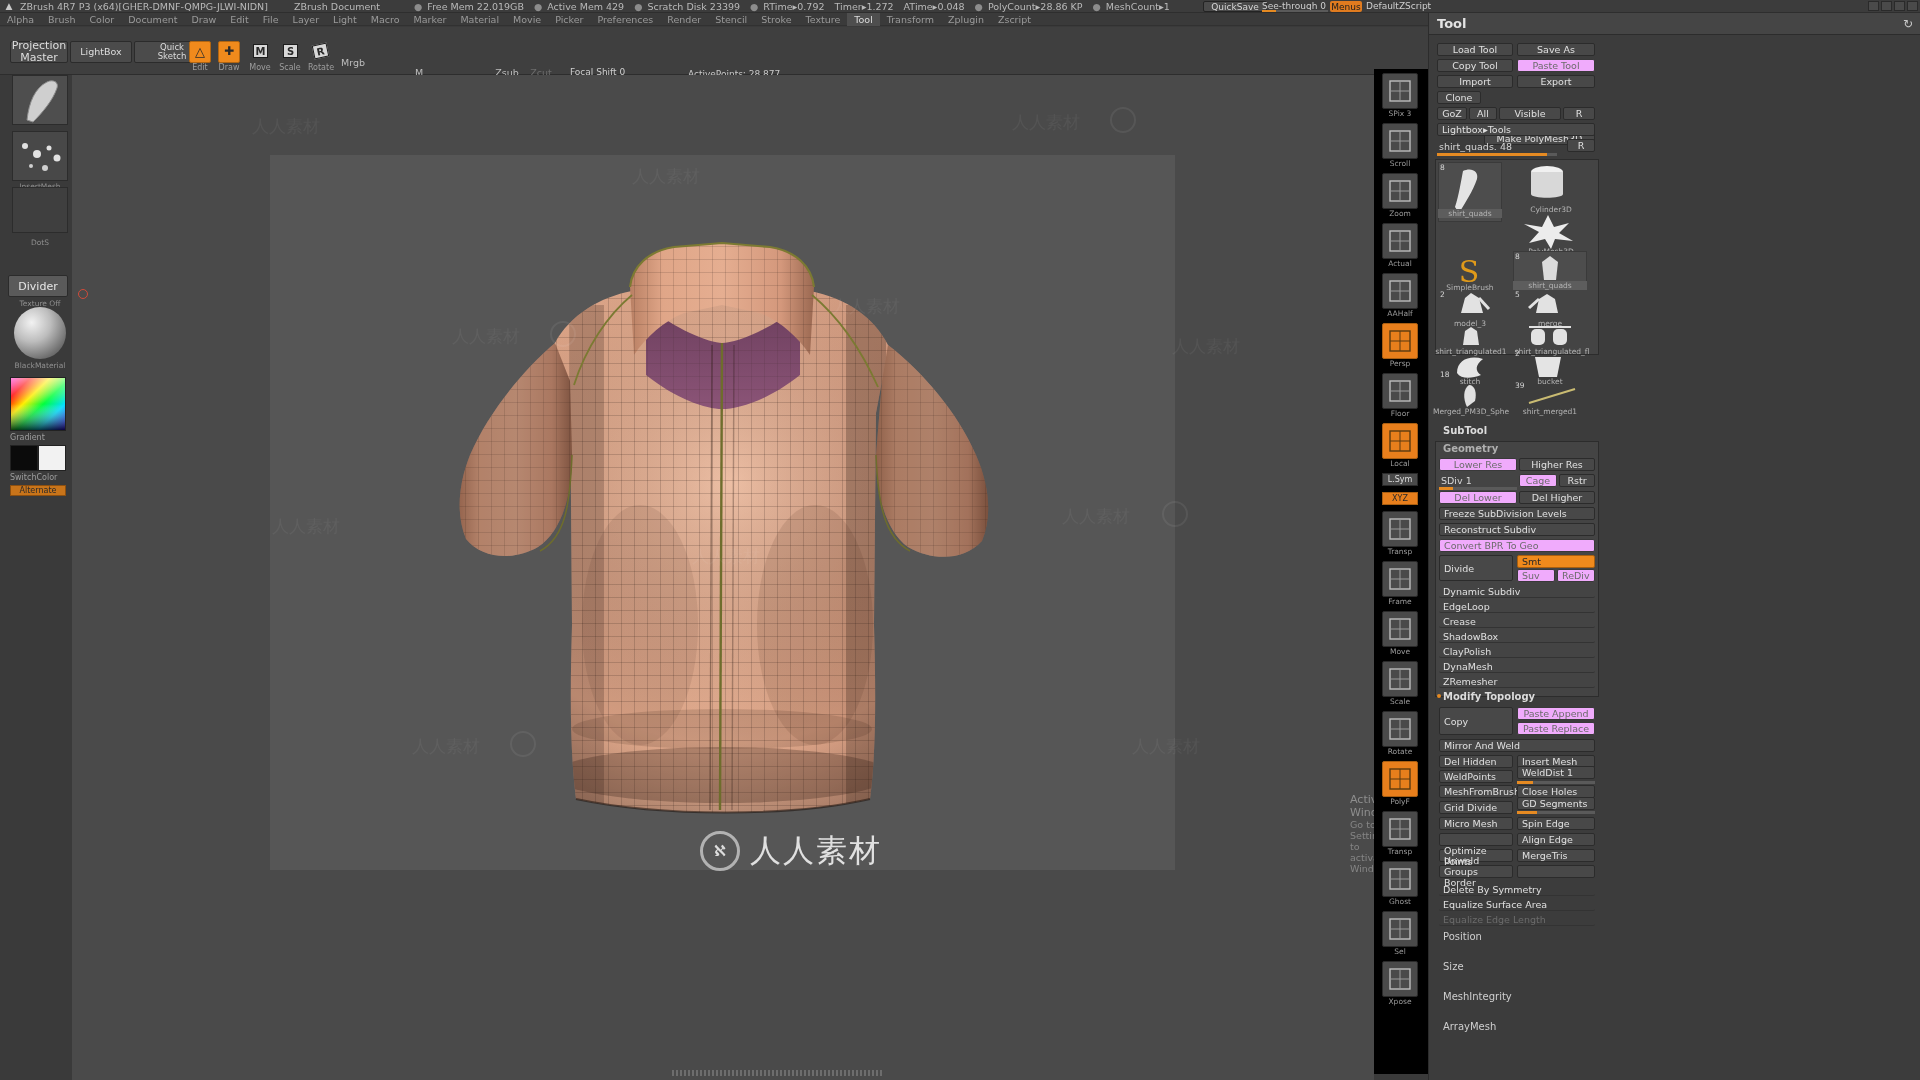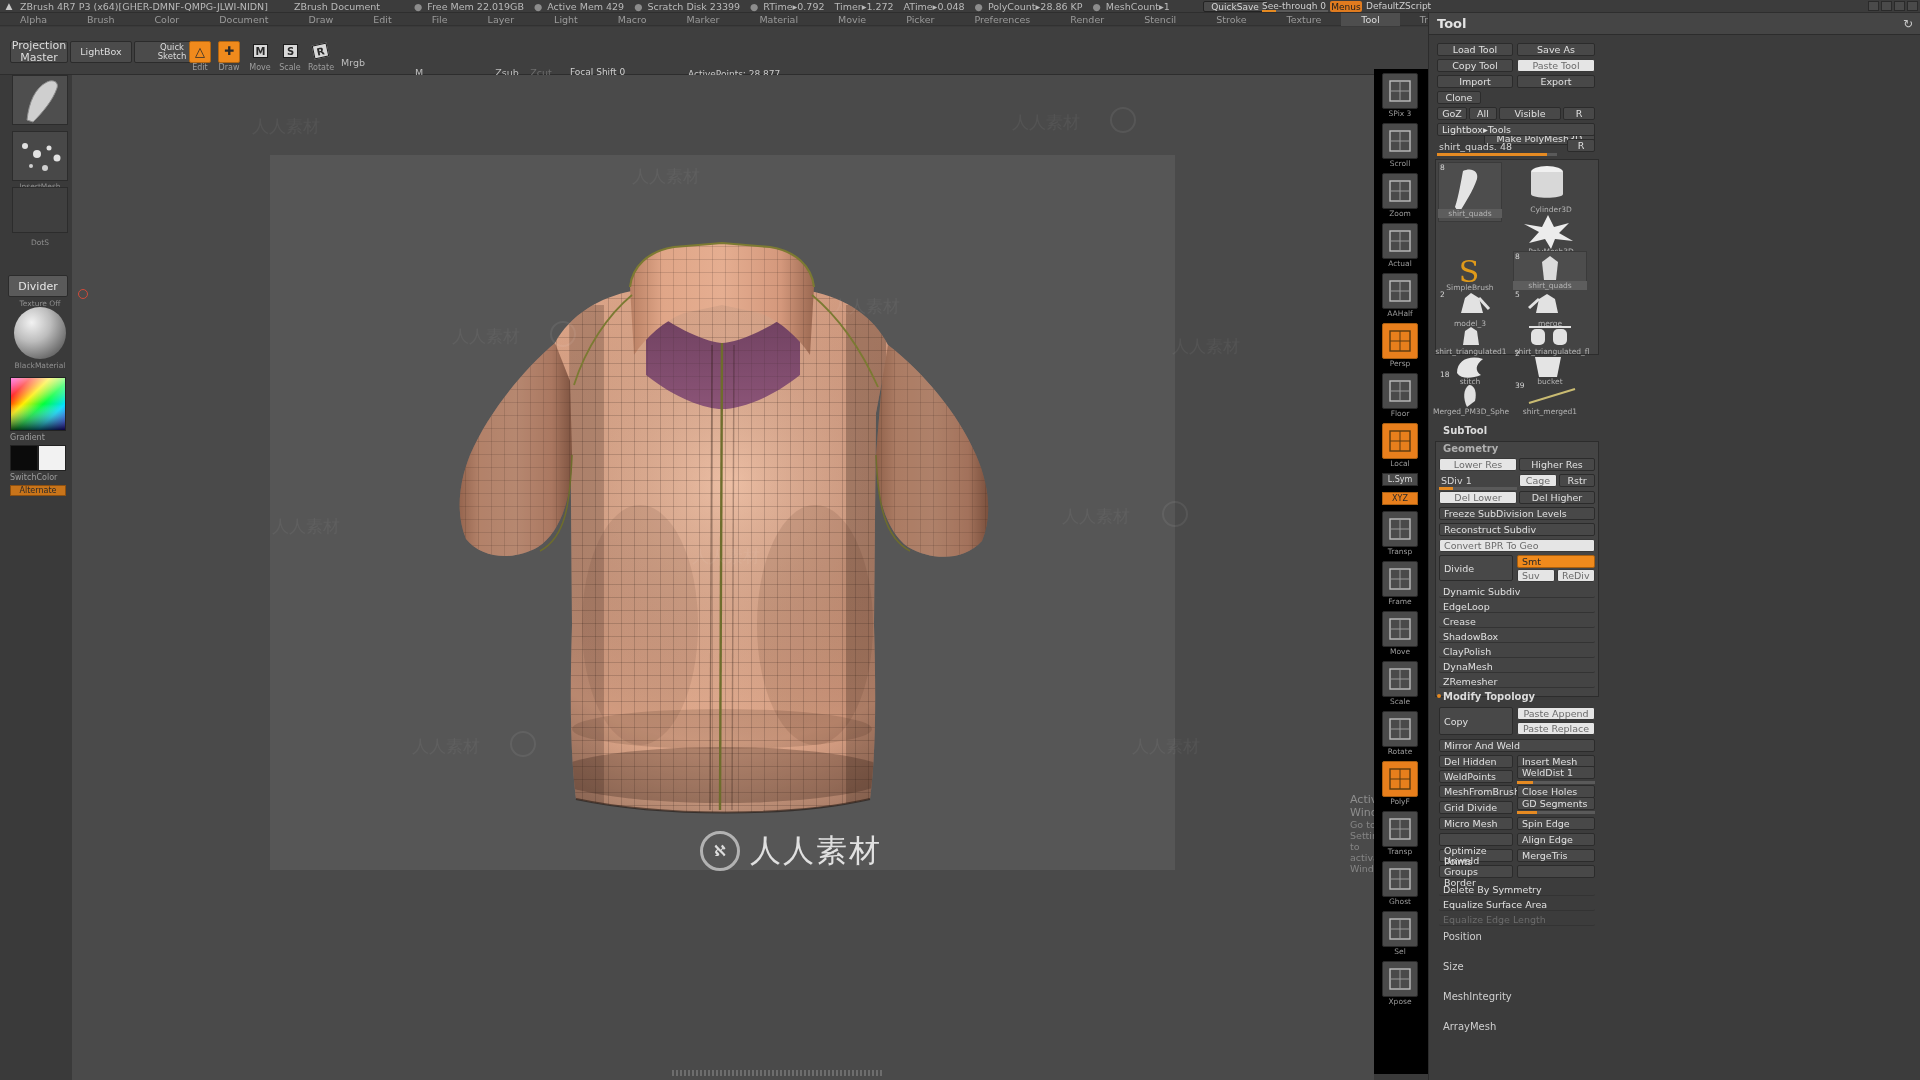--- a/index.html
+++ b/index.html
@@ -29,21 +29,21 @@
     color:#1d1d1d; font-size:9px; }
   #titlebar .dfs { position:absolute; left:1366px; top:1px; font-size:9px; color:#cfcfcf; }
   #titlebar .winbtns { position:absolute; right:2px; top:1px; display:flex; gap:2px; }
   #titlebar .winbtns span { width:11px; height:10px; background:#4a4a4a; border:1px solid #2a2a2a;
     display:block; }
 
   
   #menubar { position:absolute; left:0; top:13px; width:1920px; height:13px;
     background:#3a3a3a; display:flex; align-items:center; font-size:9.5px; color:#9a9a9a;
     border-bottom:1px solid #313131; }
-  #menubar .mi { padding:0 20px; height:13px; line-height:13px; cursor:default; }
+  #menubar .mi { padding:0 7px; height:13px; line-height:13px; cursor:default; }
   #menubar .mi.active { background:#4e4e4e; color:#dcdcdc; }
 
   
   #toolbar { position:absolute; left:0; top:27px; width:1920px; height:48px;
     background:#3f3f3f; border-bottom:1px solid #2d2d2d; }
   .tbtn { position:absolute; background:#4b4b4b; border:1px solid #2b2b2b; border-radius:2px;
     display:flex; align-items:center; justify-content:center; color:#ddd; font-size:9.5px;
     text-align:center; line-height:1.1; }
   .tbtn.orange { background:#f08a1c; border-color:#b06512; color:#2b2b2b; }
   .tiny-lbl { position:absolute; font-size:8px; color:#9d9d9d; text-align:center; }
@@ -109,21 +109,21 @@
   
   #toolpanel { position:absolute; left:1428px; top:13px; width:492px; height:1067px;
     background:#3c3c3c; border-left:1px solid #2c2c2c; }
   #tpHead { position:absolute; left:0; top:0; width:492px; height:22px; background:#454545;
     border-bottom:1px solid #2c2c2c; display:flex; align-items:center; }
   #tpHead .ttl { margin-left:8px; font-size:13px; font-weight:bold; color:#e3e3e3; }
   #tpHead .rot { position:absolute; right:8px; font-size:12px; color:#c9c9c9; }
   .pbtn { position:absolute; background:#484848; border:1px solid #2b2b2b; border-radius:2px;
     height:13px; display:flex; align-items:center; padding-left:4px; font-size:9.5px; color:#e0e0e0; }
   .pbtn.ctr { justify-content:center; padding-left:0; }
-  .pbtn.dis { color:#6b6b6b; background:#e5e5e5; border-color:#393939; }
+  .pbtn.dis { color:#6b6b6b; background:#f0abfc; border-color:#393939; }
   .pbtn.on { background:#f08a1c; border-color:#a85f10; color:#2a2a2a; }
   .pbtn.flat { background:transparent; border:none; border-bottom:1px solid #333; }
   .plab { position:absolute; font-size:9.5px; color:#d6d6d6; }
   .psld { position:absolute; height:3px; background:#5a5a5a; }
   .psld i { position:absolute; top:0; height:3px; background:#e58a22; }
   .sect { position:absolute; font-size:10px; color:#dcdcdc; font-weight:bold; }
   .tbox { position:absolute; border:1px solid #2c2c2c; background:#444; }
   .thumb { position:absolute; background:#4d4d4d; border:1px solid #3a3a3a; }
   .thumbcap { position:absolute; font-size:7.5px; color:#b4b4b4; text-align:center;
     white-space:nowrap; overflow:hidden; }

